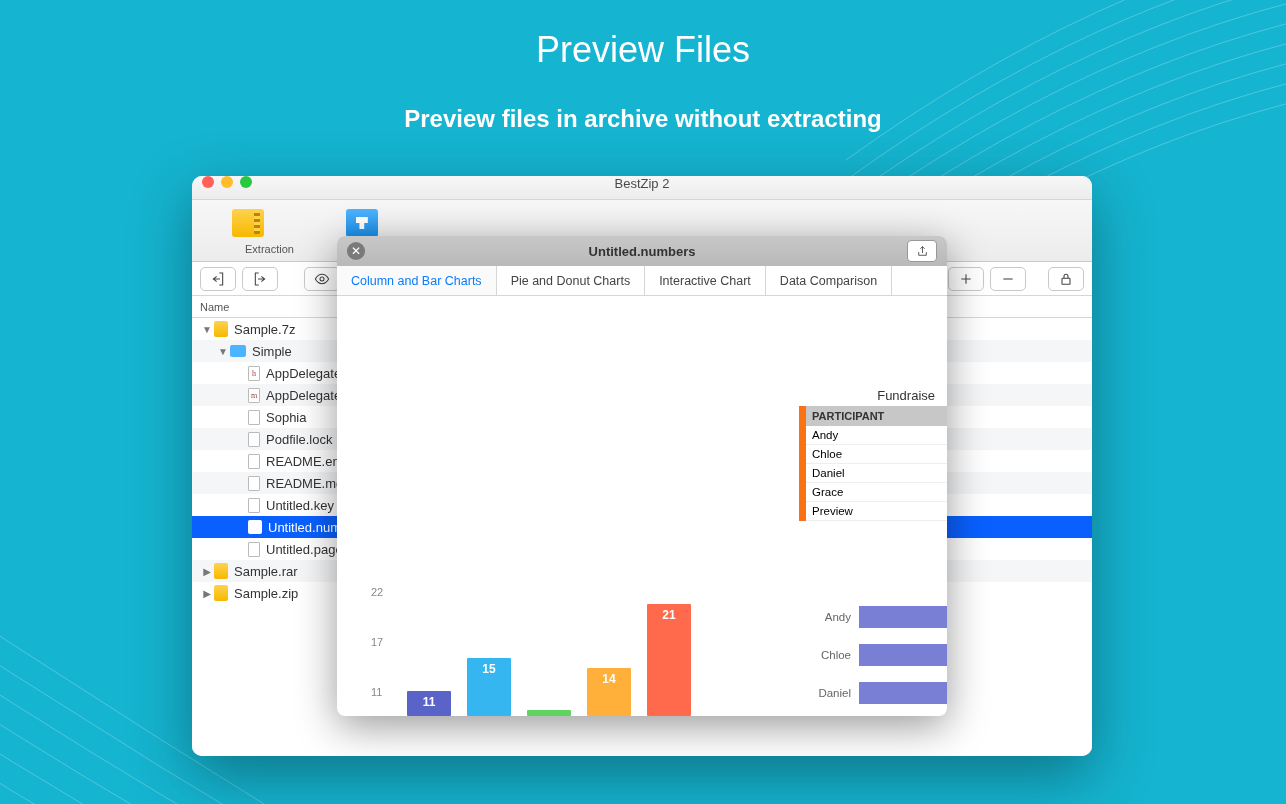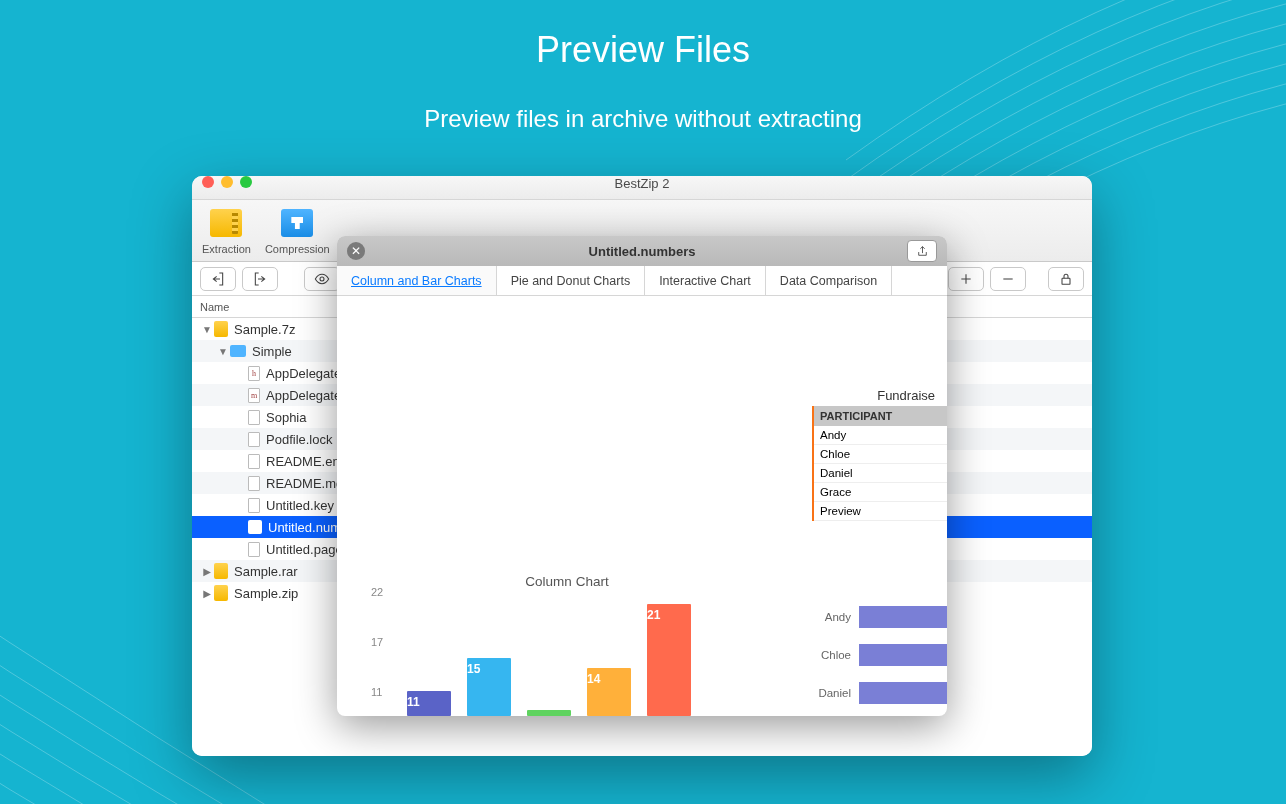--- a/index.html
+++ b/index.html
@@ -10,21 +10,21 @@
     font-family: -apple-system, "Helvetica Neue", Arial, sans-serif;
     overflow: hidden;
     position: relative;
   }
   
   .waves-top { position:absolute; right:-60px; top:-60px; width:500px; height:400px; pointer-events:none; }
   .waves-bottom { position:absolute; left:-140px; bottom:-140px; width:600px; height:500px; pointer-events:none; }
   .waves-top path, .waves-bottom path { fill:none; stroke:rgba(255,255,255,0.25); stroke-width:1; }
 
   .hero-title { position:absolute; top:29px; left:0; right:0; text-align:center; color:#fff; font-size:36px; font-weight:500; }
-  .hero-sub   { position:absolute; top:105px; left:0; right:0; text-align:center; color:#fff; font-size:24px; font-weight:400; }
+  .hero-sub   { position:absolute; top:105px; left:0; right:0; text-align:center; color:#fff; font-size:24px; font-weight:700; }
 
   
   .window {
     position:absolute;
     left:192px; top:176px;
     width:900px; height:580px;
     background:#f6f6f6;
     border-radius:10px;
     box-shadow:0 20px 60px rgba(0,0,0,0.35);
     overflow:hidden;
@@ -32,21 +32,21 @@
   .titlebar { height:24px; display:flex; align-items:flex-start; background:linear-gradient(#f7f7f7,#ececec); border-bottom:1px solid #d6d6d6; position:relative; }
   .traffic { display:flex; gap:7px; margin-left:10px; }
   .traffic span { width:12px; height:12px; border-radius:50%; display:block; }
   .tl-close { background:#ff5f57; } .tl-min { background:#ffbd2e; } .tl-max { background:#28c940; }
   .win-title { position:absolute; left:0; right:0; text-align:center; font-size:13px; color:#4a4a4a; }
 
   .toolbar { height:62px; background:linear-gradient(#f7f7f7,#ececec); border-bottom:1px solid #c9c9c9; display:flex; align-items:flex-start; padding-top:6px; }
   .tool-group { display:flex; gap:14px; margin-left:10px; }
   .tool-btn { display:flex; flex-direction:column; align-items:center; gap:3px; cursor:pointer; }
   .tool-btn .ico { width:40px; height:34px; border-radius:4px; display:flex; align-items:center; justify-content:center; }
-  .tool-btn .lbl { font-size:11px; color:#555; }
+  .tool-btn .lbl { font-size:11px; color:#555;margin-left:43px; }
   .ico-extract { background:linear-gradient(#ffd24d,#f6b800); width:32px; height:28px; border-radius:3px; position:relative; }
   .ico-extract::after { content:""; position:absolute; right:4px; top:3px; bottom:3px; width:6px; background:repeating-linear-gradient(0deg,#b88900 0 3px,#ffd24d 3px 6px); border-radius:1px;}
   .ico-compress { background:linear-gradient(#4fb4ff,#1a8de6); width:32px; height:28px; border-radius:3px; position:relative; }
   .ico-compress::after { content:""; position:absolute; left:50%; top:50%; transform:translate(-50%,-50%); width:12px; height:12px; background:#fff; clip-path:polygon(0 0,100% 0,100% 50%,70% 50%,70% 100%,30% 100%,30% 50%,0 50%);}
 
   .action-row { height:34px; background:#fff; border-bottom:1px solid #d6d6d6; display:flex; align-items:center; padding:0 8px; gap:6px; }
   .pill { height:24px; min-width:36px; padding:0 8px; border:1px solid #c9c9c9; border-radius:5px; background:#fff; display:flex; align-items:center; justify-content:center; cursor:pointer; }
   .pill svg { width:16px; height:16px; stroke:#444; fill:none; stroke-width:1.6; }
   .spacer { flex:1; }
 
@@ -75,35 +75,35 @@
     overflow:hidden;
   }
   .ql-title { height:30px; background:linear-gradient(#c8c8c8,#b9b9b9); display:flex; align-items:center; position:relative; }
   .ql-close { width:18px; height:18px; border-radius:50%; background:#7a7a7a; color:#fff; display:flex; align-items:center; justify-content:center; margin-left:10px; font-size:12px; cursor:pointer; }
   .ql-title-text { position:absolute; left:0; right:0; text-align:center; font-size:13px; font-weight:600; color:#333; }
   .ql-share { position:absolute; right:10px; top:4px; width:30px; height:22px; border:1px solid #999; border-radius:4px; background:#fff; display:flex; align-items:center; justify-content:center; cursor:pointer;}
   .ql-share svg { width:13px; height:13px; stroke:#444; fill:none; stroke-width:1.6; }
 
   .ql-tabs { height:30px; display:flex; border-bottom:1px solid #d6d6d6; }
   .ql-tab { flex:0 0 auto; padding:0 14px; display:flex; align-items:center; font-size:12.5px; color:#444; border-right:1px solid #d6d6d6; cursor:pointer; }
-  .ql-tab.active { color:#0a7bff; background:#fafafa;text-decoration:underline; }
+  .ql-tab.active { color:#0a7bff; background:#fafafa; }
 
   .ql-body { position:relative; padding:20px 22px 0 22px; height:calc(100% - 60px); overflow:hidden; }
   .ql-desc { font-size:14.5px; color:#8a8a8a; max-width:370px; line-height:1.35; margin-top:70px;}
   .ql-desc b { color:#6e6e6e; font-weight:600; }
 
   .fund-title { position:absolute; right:12px; top:92px; font-size:13px; color:#333; }
-  .ptable { position:absolute; right:0; top:110px; width:135px; font-size:11.5px; border-left:2px solid #f97316;}
+  .ptable { position:absolute; right:0; top:110px; width:148px; font-size:11.5px; border-left:7px solid #f97316;}
   .ptable .ph { background:#c7c7c7; color:#333; font-weight:600; padding:4px 6px; font-size:11px;}
   .ptable .pr { padding:3px 6px; border-bottom:1px solid #eee; }
 
   .chart-title { position:absolute; left:0; right:150px; top:278px; text-align:center; font-size:13.5px; color:#555; }
   .chart { position:absolute; left:60px; bottom:0; width:330px; height:130px; }
   .ylab { position:absolute; left:34px; font-size:11px; color:#888; }
-  .bar { position:absolute; bottom:0; width:44px; border-radius:1px; display:flex; align-items:flex-start; }
+  .bar { position:absolute; bottom:0; width:44px; border-radius:1px; display:flex; align-items:flex-start; justify-content:center; }
   .bar span { color:#fff; font-size:12px; font-weight:600; margin-top:4px; }
 
   .hbar-area { position:absolute; right:0; bottom:0; width:140px; }
   .hbar-row { display:flex; align-items:center; height:30px; gap:8px; margin-bottom:8px;}
   .hbar-row .nm { width:44px; text-align:right; font-size:11.5px; color:#666; }
   .hbar-row .hb { height:22px; background:#7a7fd6; flex:1; }
 </style>
 </head>
 <body>
 
@@ -287,21 +287,20 @@
       <div class="fund-title">Fundraise</div>
       <div class="ptable">
         <div class="ph">PARTICIPANT</div>
         <div class="pr">Andy</div>
         <div class="pr">Chloe</div>
         <div class="pr">Daniel</div>
         <div class="pr">Grace</div>
         <div class="pr">Preview</div>
       </div>
 
-      <div class="chart-title">Column Chart</div>
 
       <div class="ylab" style="bottom:118px">22</div>
       <div class="ylab" style="bottom:68px">17</div>
       <div class="ylab" style="bottom:18px">11</div>
 
       <div class="chart">
         <div class="bar" style="left:10px;  height:25px; background:#5a63c7">
             <span>11</span>
           </div>
         <div class="bar" style="left:70px;  height:58px; background:#36b6f0">

